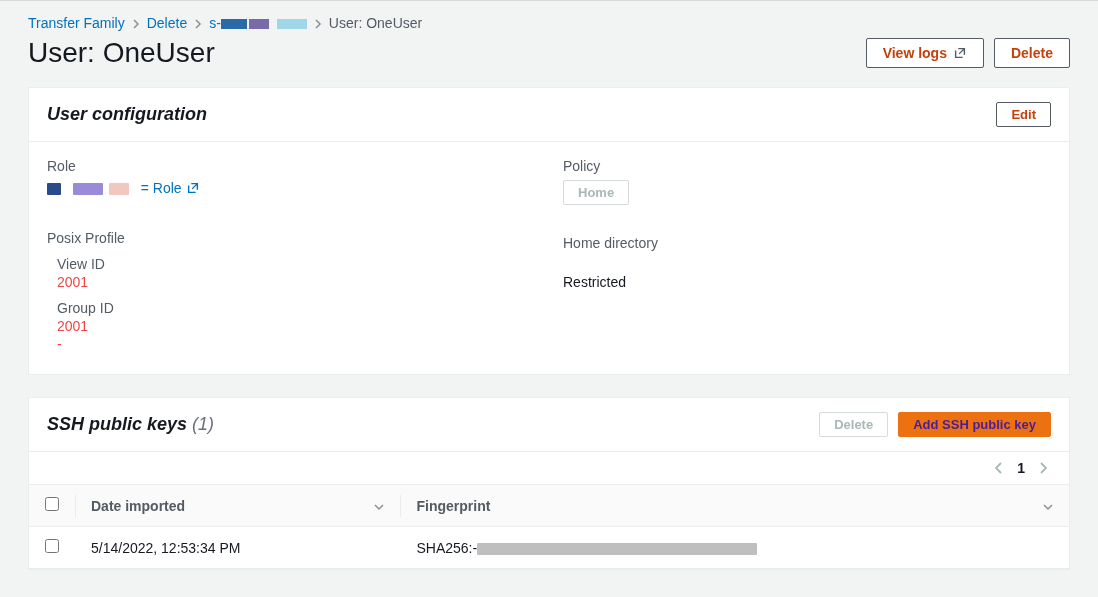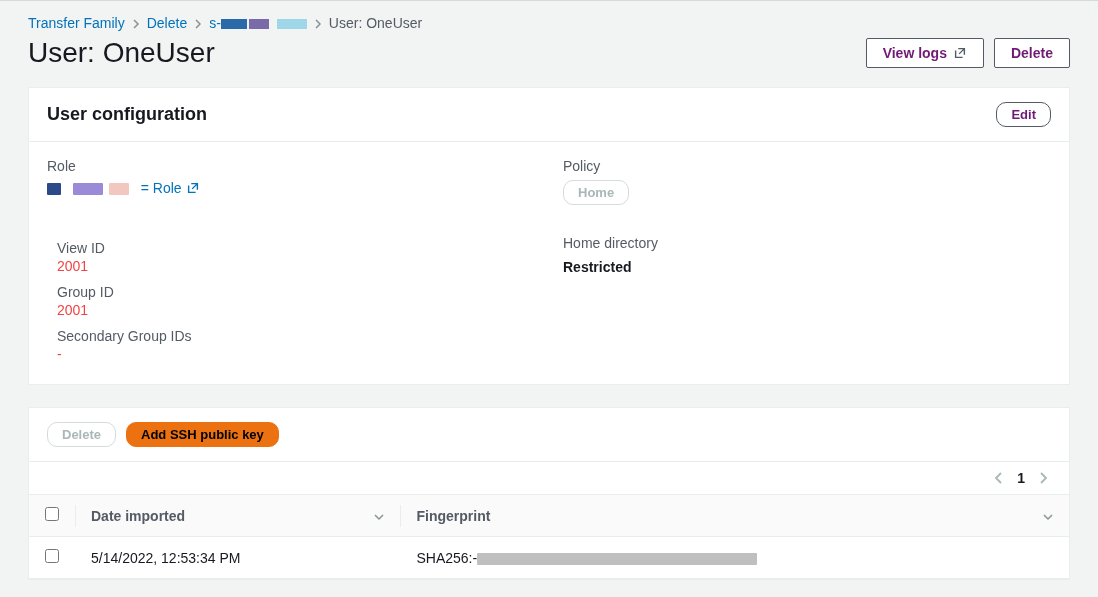--- a/index.html
+++ b/index.html
@@ -12,30 +12,30 @@
   .breadcrumb .chev { color: #687078; }
   .breadcrumb .current { color: #545b64; }
   .breadcrumb .redact-chip { display:inline-block; height:10px; vertical-align:middle; }
 
   
   .page-header { display: flex; justify-content: space-between; align-items: center; margin: 6px 0 18px; }
   .page-title { font-size: 28px; font-weight: 400; color: #16191f; }
   .header-actions { display: flex; gap: 10px; }
 
   
-  .btn { background: #fff; border: 1px solid #545b64; border-radius: 2px; padding: 6px 16px; font-size: 14px; font-weight: 700; color: #701a75; cursor: pointer; display: inline-flex; align-items: center; gap: 6px; }
-  .btn.small { padding: 4px 14px; font-size: 13px; border-radius: 10px; }
-  .btn.primary { background: #ec7211; border-color: #ec7211; color: #000000; }
+  .btn { background: #fff; border: 1px solid #545b64; border-radius: 2px; padding: 6px 16px; font-size: 14px; font-weight: 700; color: #c2410c; cursor: pointer; display: inline-flex; align-items: center; gap: 6px; }
+  .btn.small { padding: 4px 14px; font-size: 13px; }
+  .btn.primary { background: #ec7211; border-color: #ec7211; color: #4c1d95; }
   .btn:disabled, .btn.disabled { color: #aab7b8; border-color: #d5dbdb; cursor: default; }
   .icon-ext { width:14px; height:14px; }
 
   
   .panel { background: #fff; border: 1px solid #eaeded; margin-bottom: 22px; }
   .panel-header { display: flex; justify-content: space-between; align-items: center; padding: 14px 18px; border-bottom: 1px solid #eaeded; }
-  .panel-title { font-size: 18px; font-weight: 700; color: #16191f; }
+  .panel-title { font-size: 18px; font-weight: 700; color: #16191f; font-style: italic; }
   .panel-title .count { color: #687078; font-weight: 400; }
   .panel-body { padding: 16px 18px 22px; }
 
   .two-col { display: grid; grid-template-columns: 1fr 1fr; gap: 30px 28px; }
   .field-label { font-size: 14px; color: #545b64; margin-bottom: 6px; }
   .field-value { font-size: 14px; color: #16191f; }
   .sublabel { font-size: 14px; color: #545b64; margin-top: 10px; }
   .subvalue { font-size: 14px; color: #ef4444; margin-top: 2px; }
   .link { color:#0073bb; text-decoration:none; display:inline-flex; align-items:center; gap:4px; }
 
@@ -119,46 +119,50 @@
             <span style="color:#0073bb;">=</span>
               <span>Role</span>
             <svg class="icon-ext" viewBox="0 0 16 16">
                 <path d="M6 3h7v7M13 3L7 9M11 13H3V5" fill="none" stroke="#0073bb" stroke-width="1.6"></path>
               </svg>
           </a>
         </div>
 
         <div style="height:34px"></div>
 
+        <div class="field-label">Posix Profile</div>
         <div style="padding-left:10px;">
           <div class="sublabel">View ID</div>
           <div class="subvalue">2001</div>
           <div class="sublabel">Group ID</div>
           <div class="subvalue">2001</div>
-          <div class="sublabel">Secondary Group IDs</div>
           <div class="subvalue">-</div>
         </div>
       </div>
 
       <div>
         <div class="field-label">Policy</div>
         <div>
           <button class="btn small disabled" disabled="">Home</button>
         </div>
 
         <div style="height:30px"></div>
 
         <div class="field-label">Home directory</div>
-        <div class="field-value" style="margin-top:8px;font-weight:bold;">Restricted</div>
+        <div class="field-value" style="margin-top:23px;">Restricted</div>
       </div>
     </div>
   </section>
 
   <section class="panel">
     <div class="panel-header">
+      <div class="panel-title">
+        <span>SSH public keys</span>
+        <span class="count">(1)</span>
+      </div>
       <div class="actions">
         <button class="btn small disabled" disabled="">Delete</button>
         <button class="btn small primary">Add SSH public key</button>
       </div>
     </div>
 
     <div class="pager">
       <span class="arrow">
         <svg width="10" height="12" viewBox="0 0 10 12">
             <path d="M7 1L2 6l5 5" fill="none" stroke="#aab7b8" stroke-width="1.8"></path>

